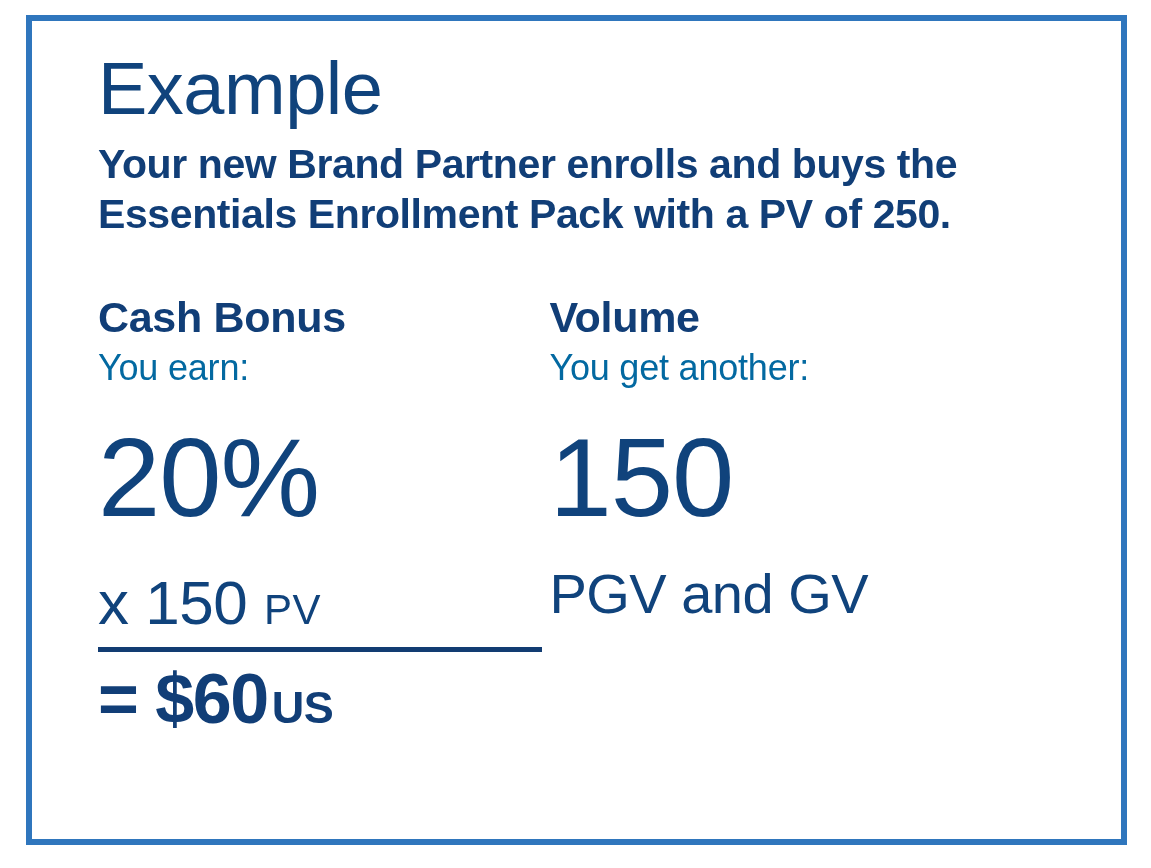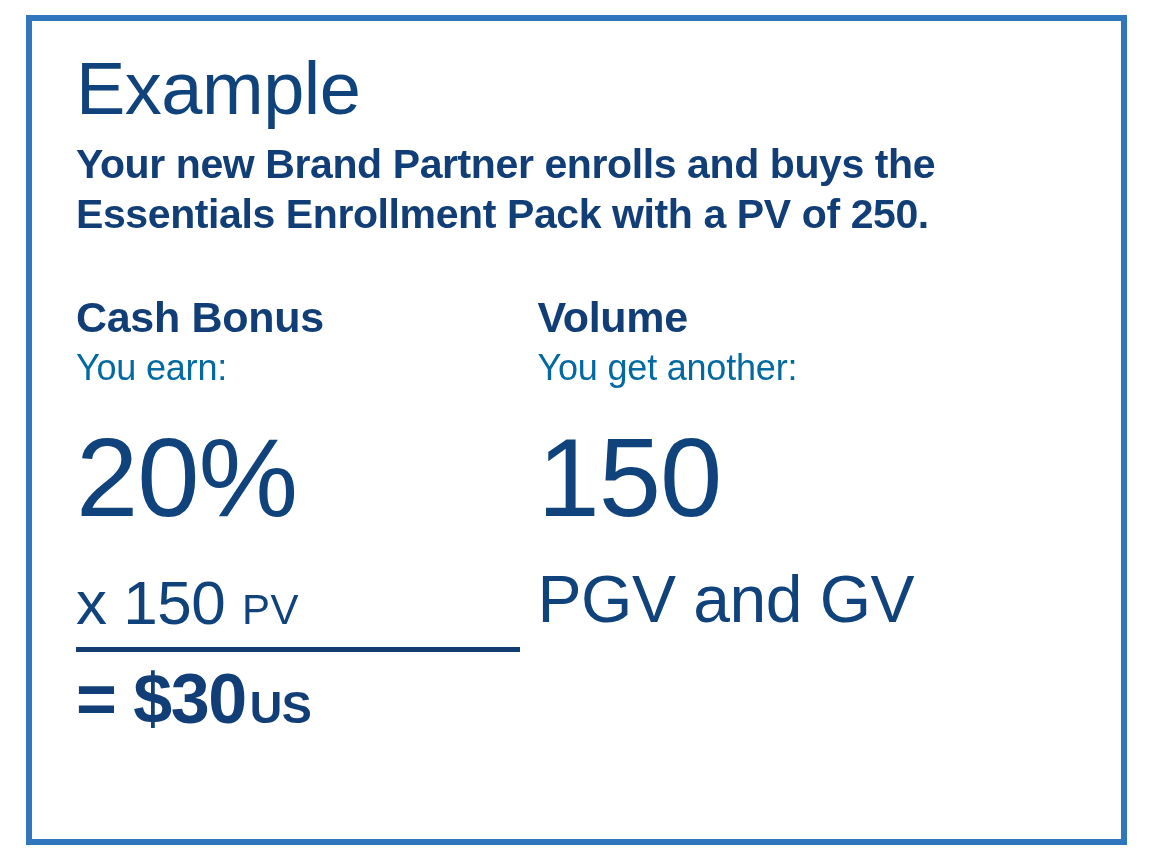--- a/index.html
+++ b/index.html
@@ -27,21 +27,21 @@
     border: 6px solid #2f76bd;
     background: #ffffff;
   }
 
   .card-inner {
     position: absolute;
     left: 0;
     top: 0;
     right: 0;
     bottom: 0;
-    padding: 30px 44px 0 44px;
+    padding: 30px 44px 0 66px;
     box-sizing: border-box;
   }
 
   
   .title {
     font-size: 74px;
     font-weight: 300;
     line-height: 1.02;
     letter-spacing: -0.5px;
     color: #10437c;
@@ -139,21 +139,21 @@
     font-size: 112px;
     font-weight: 300;
     letter-spacing: -1px;
     color: #10437c;
     line-height: 1;
     margin: 34px 0 0 0;
     white-space: nowrap;
   }
 
   .vol-units {
-    font-size: 66px;
+    font-size: 56px;
     font-weight: 300;
     letter-spacing: -0.5px;
     color: #10437c;
     line-height: 1;
     margin: 32px 0 8px 0;
     white-space: nowrap;
   }
 
   .vol-note {
     font-size: 35px;
@@ -186,21 +186,21 @@
         <div class="mult-line">
           <span>x</span>
           <span>150</span>
           <span class="unit">PV</span>
         </div>
 
         <div class="fraction-rule"></div>
 
         <div class="total-line">
           <span>=</span>
-          <span>$30</span><span class="currency-suffix">US</span>
+          <span>$60</span><span class="currency-suffix">US</span>
         </div>
       </div>
 
       <div class="col col-right">
         <h2 class="col-heading">Volume</h2>
         <p class="col-lead">You get another:</p>
 
         <div class="vol-figure">150</div>
 
         <div class="vol-units">PGV and GV</div>

